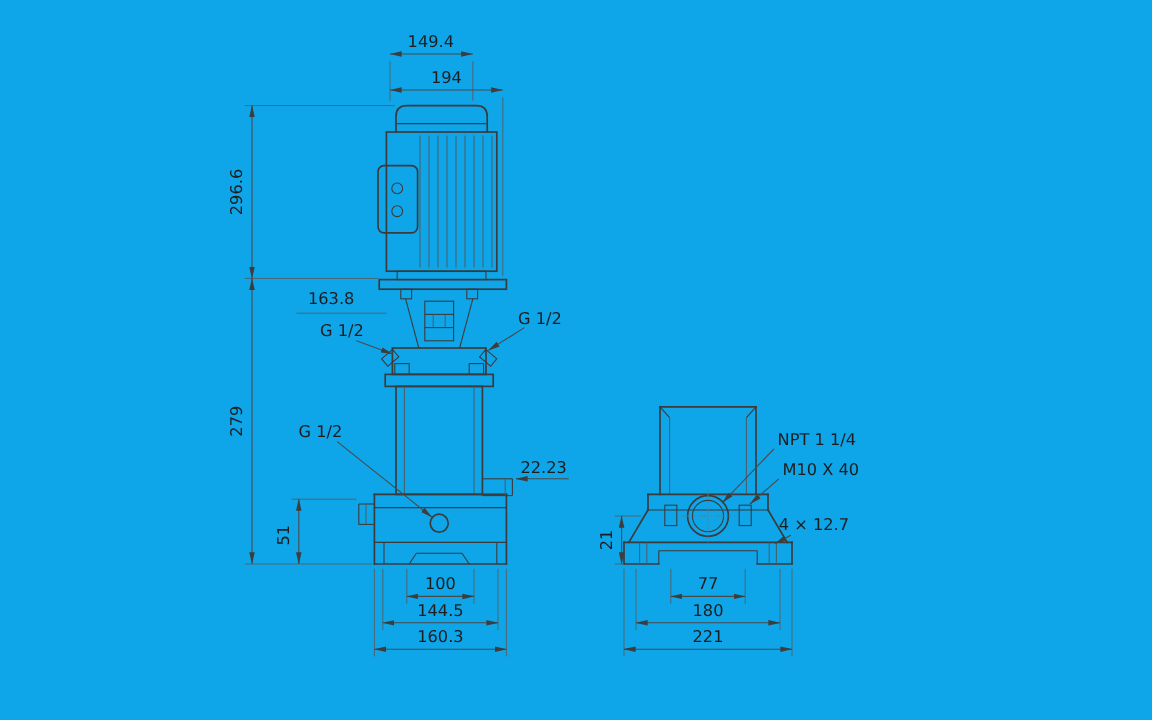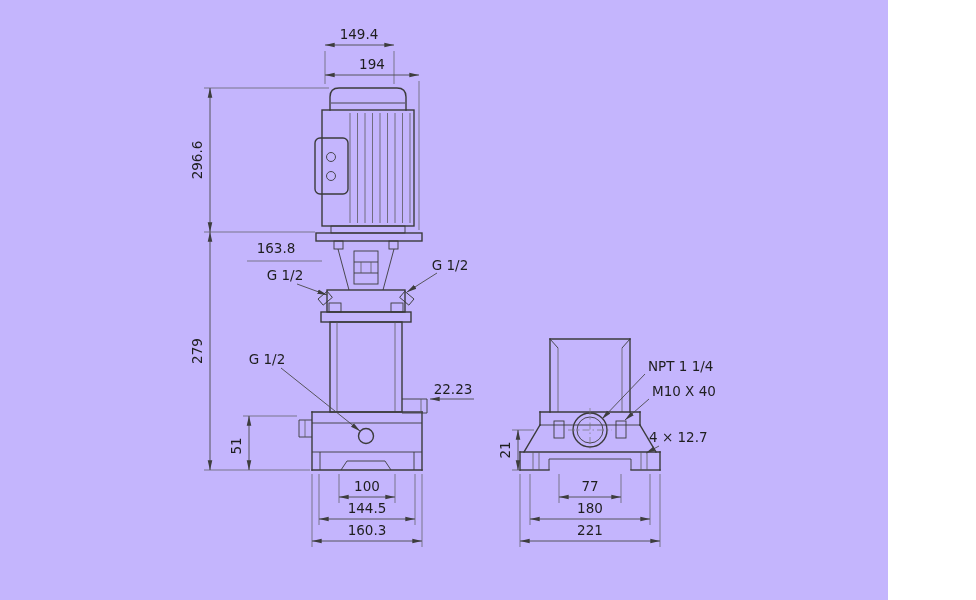--- a/index.html
+++ b/index.html
@@ -1,16 +1,16 @@
 <!DOCTYPE html>
 <html><head>
 <meta charset="utf-8">
 <style>
   html,body{margin:0;padding:0;background:#ffffff;}
-  .canvas{position:relative;width:888px;height:600px;background:#c4b5fd;overflow:hidden;
+  .canvas{position:relative;width:960px;height:600px;background:#0ea5e9;overflow:hidden;
           font-family:"DejaVu Sans",sans-serif;}
   svg{display:block;}
   .ol{stroke:#3b3b3b;stroke-width:1.4;fill:none;stroke-linecap:square;}
   .tl{stroke:#3b3b3b;stroke-width:0.9;fill:none;}
   .fin{stroke:#555555;stroke-width:0.75;fill:none;}
   .dl{stroke:#4a4a4a;stroke-width:0.9;fill:none;}
   .xl{stroke:#5a5a5a;stroke-width:0.7;fill:none;}
   .cl{stroke:#777777;stroke-width:0.7;fill:none;stroke-dasharray:7 3 1.5 3;}
   text.dim{font-size:13.5px;fill:#1e1e1e;font-family:"DejaVu Sans",sans-serif;}
 </style>

